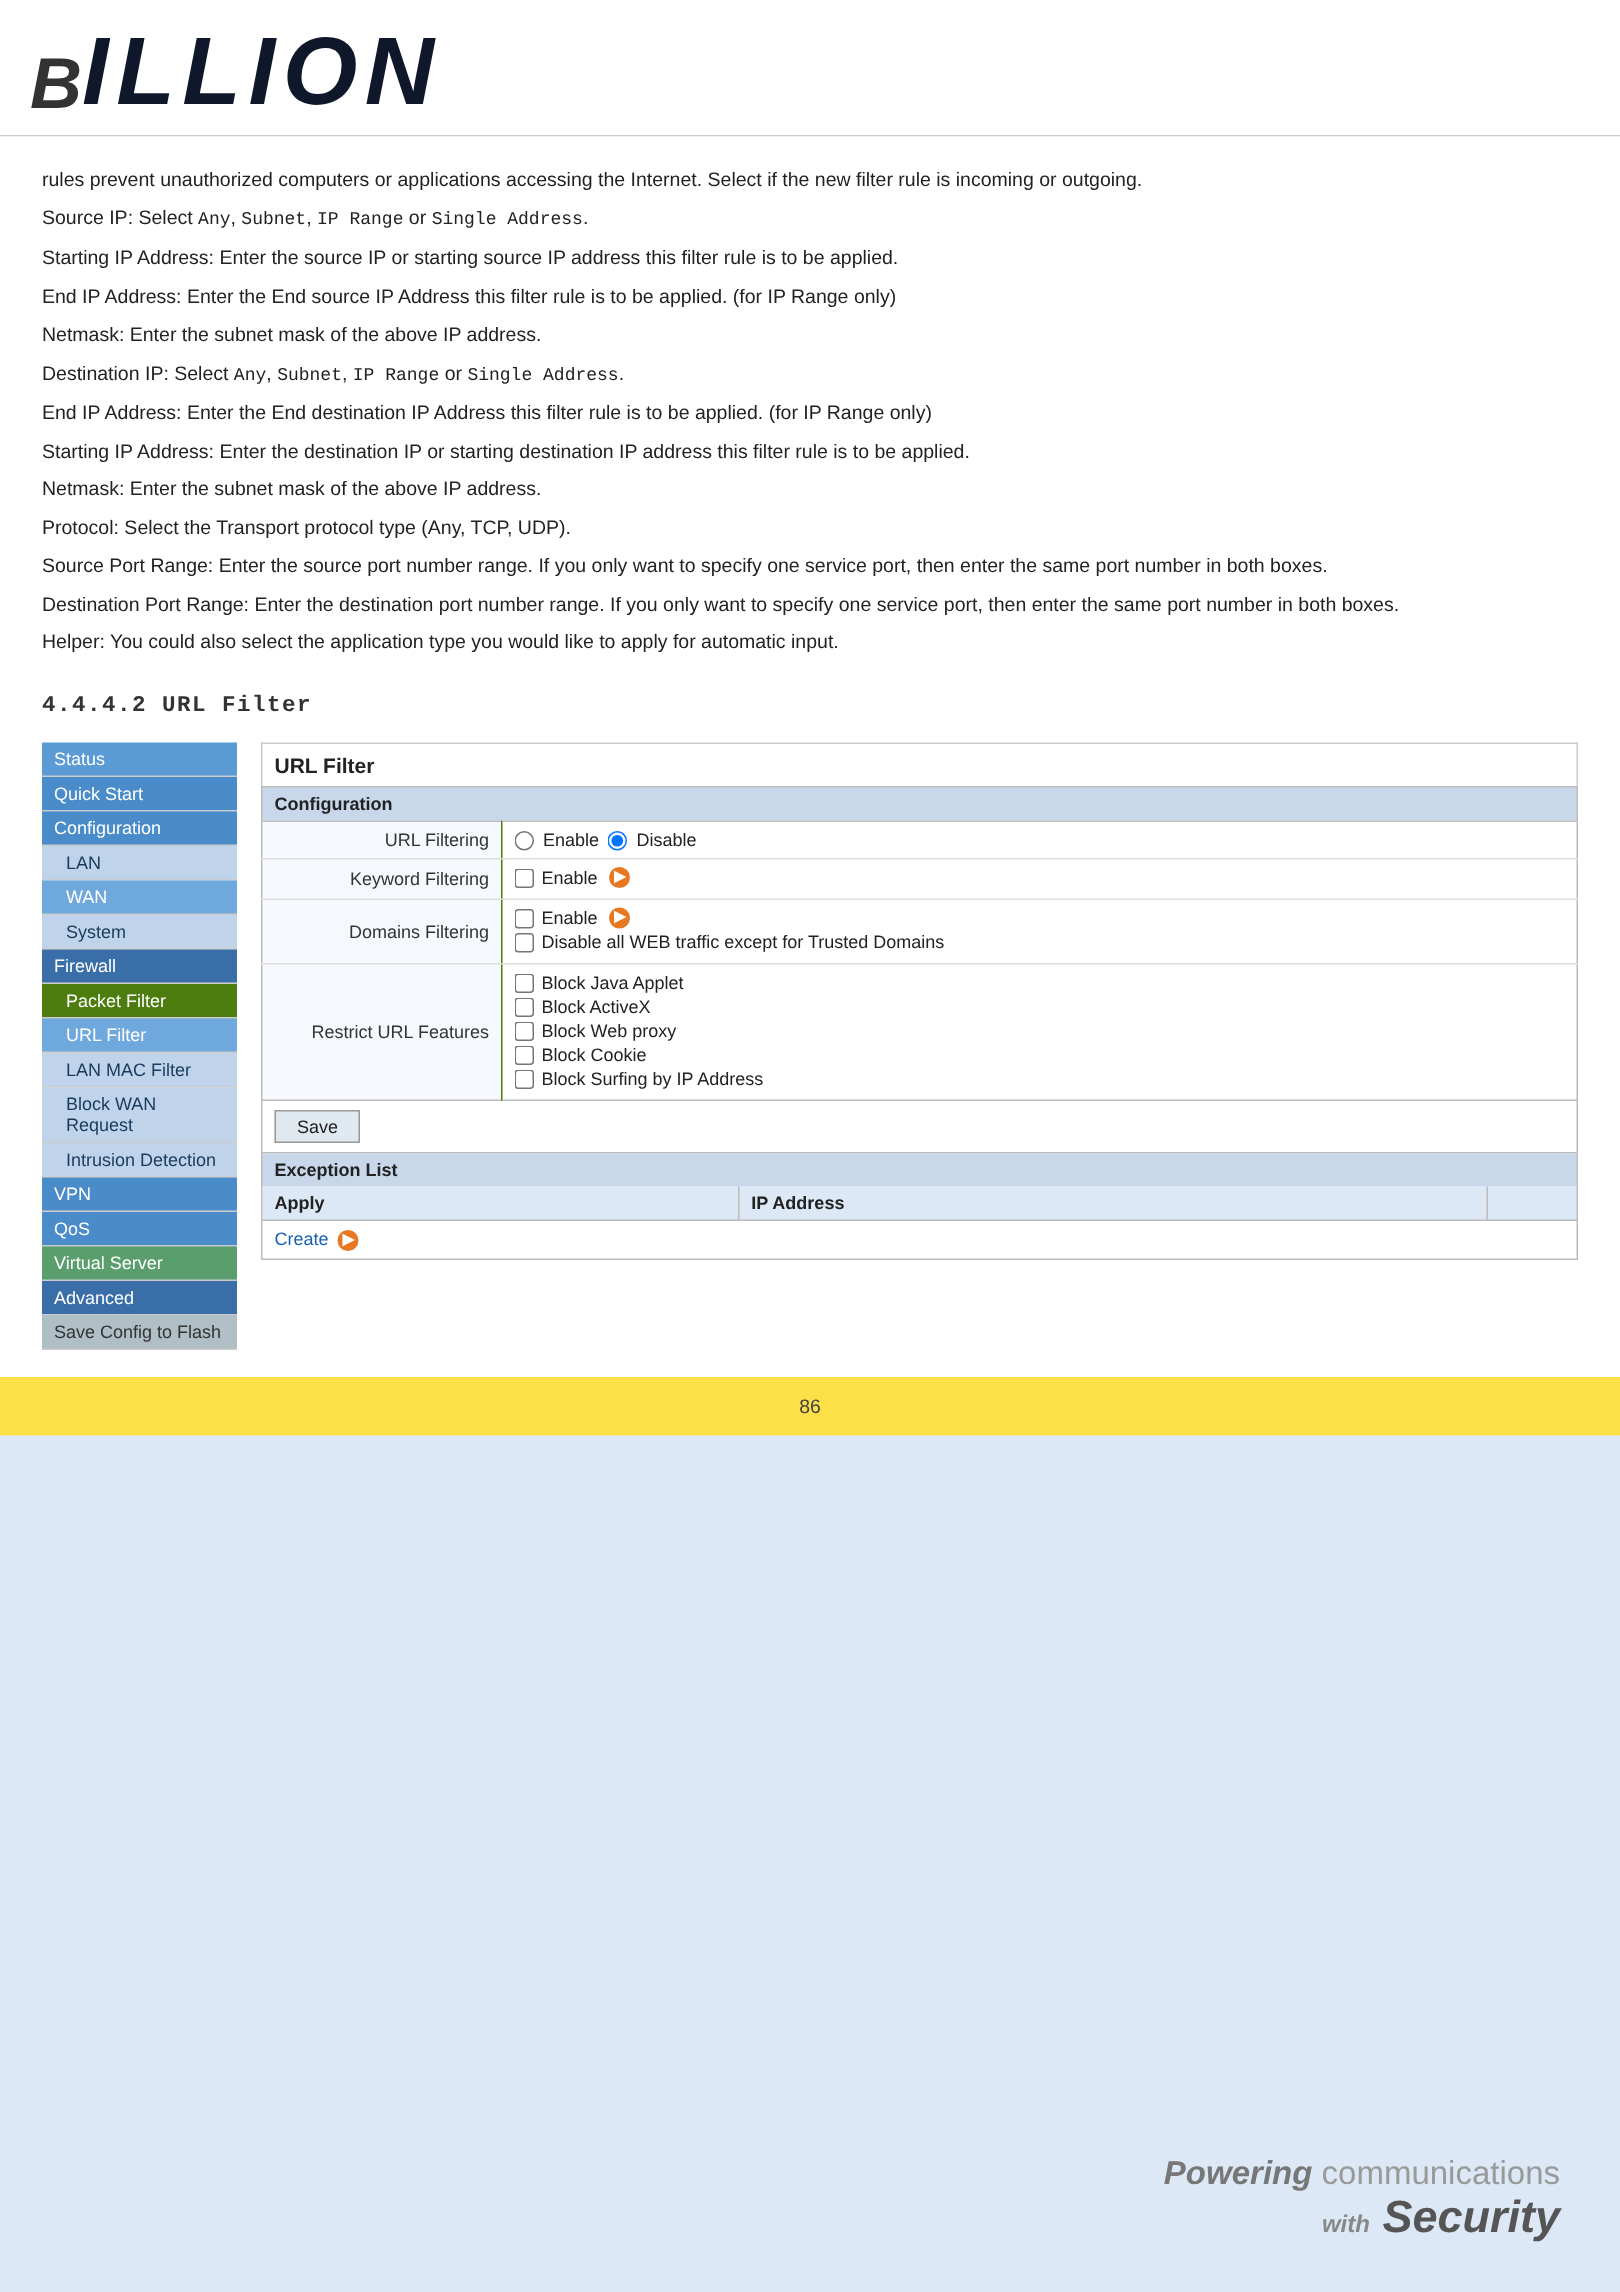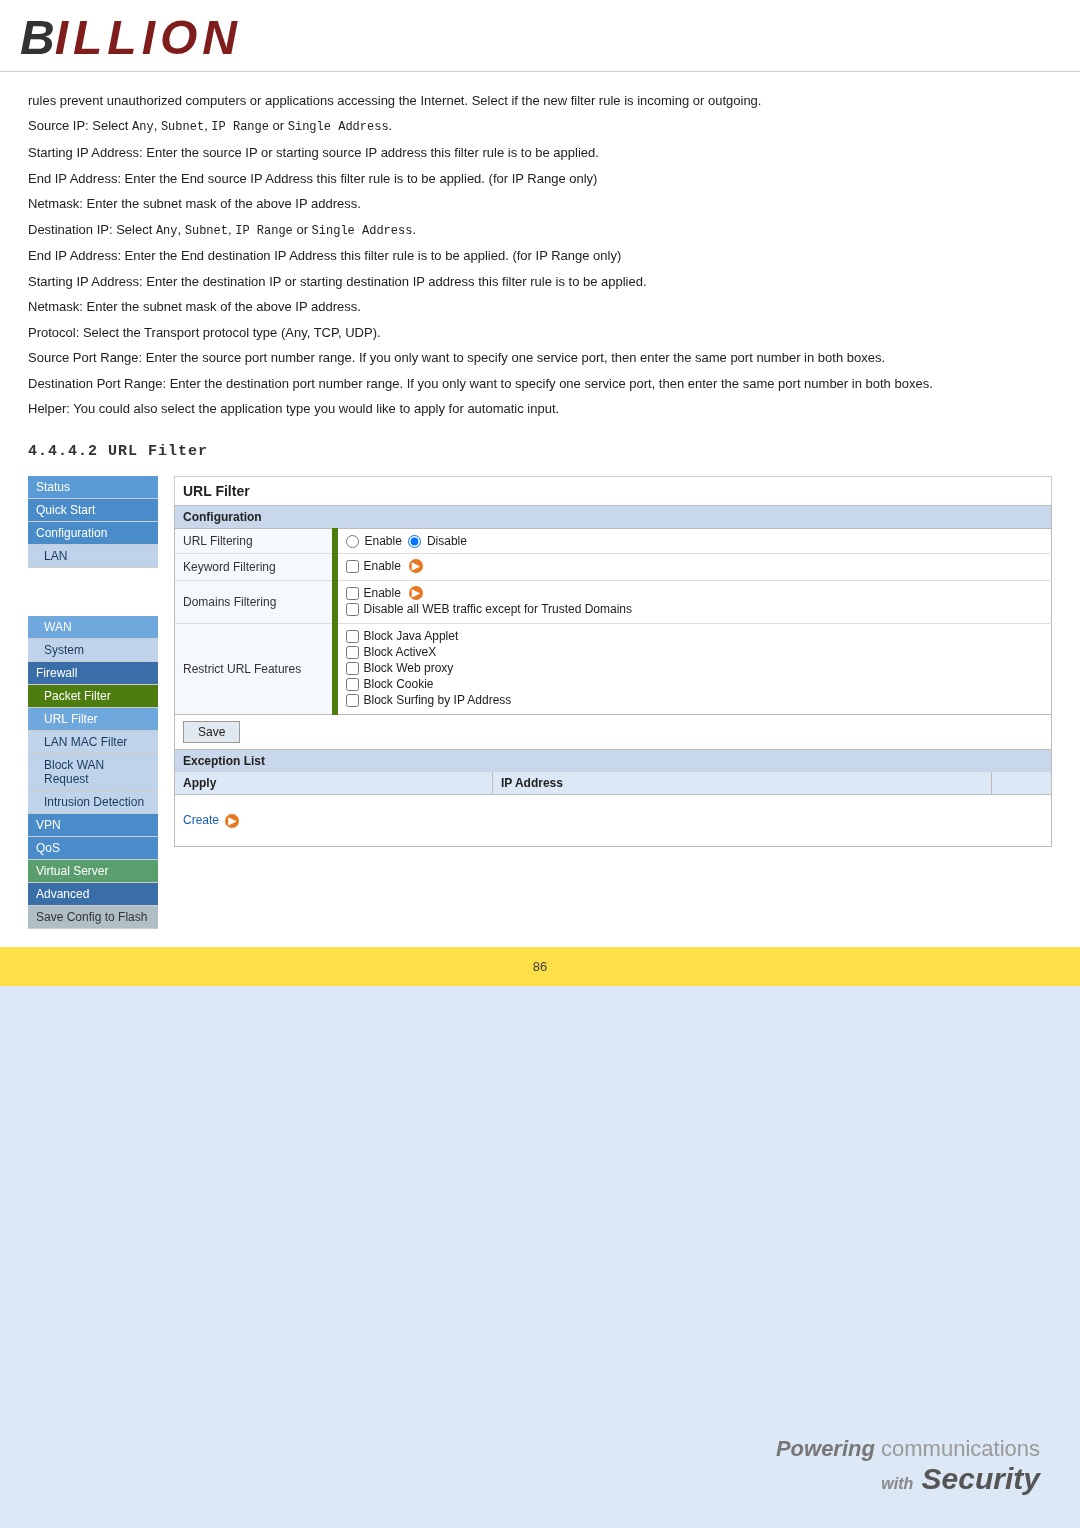--- a/index.html
+++ b/index.html
@@ -109,21 +109,22 @@
     .filter-table td {
       padding: 5px 8px;
       font-size: 12px;
       vertical-align: middle;
       border-bottom: 1px solid #ddd;
     }
     .filter-table td:first-child {
       width: 160px;
       color: #333;
       background: #f5f8fc;
-      border-right: 6px solid #4d7c0f;
+      border-right: 1px solid #4d7c0f;
+      text-align: right;
     }
     .filter-table tr:last-child td { border-bottom: none; }
 
     
     .radio-group { display: flex; align-items: center; gap: 6px; }
     .checkbox-row { display: flex; align-items: center; gap: 5px; font-size: 12px; margin-bottom: 2px; }
 
     
     .apply-area {
       padding: 6px 8px;
@@ -160,21 +161,21 @@
     .exception-table th {
       background: #dce8f5;
       font-size: 12px;
       font-weight: bold;
       padding: 4px 8px;
       border-bottom: 1px solid #bbb;
       border-right: 1px solid #bbb;
       text-align: left;
     }
     .create-row {
-      padding: 18px 8px;
+      padding: 5px 8px;
       font-size: 12px;
       border: 1px solid #bbb;
       border-top: none;
       background: white;
     }
     .create-link {
       color: #1a5fb4;
       text-decoration: none;
       cursor: pointer;
     }
@@ -231,21 +232,21 @@
       padding: 12px 0;
       background: #fde047;
     }
 
     .logo-container {
       display: flex;
       align-items: flex-end;
       padding-bottom: 6px;
     }
     .logo-b { font-size: 48px; font-weight: 900; font-style: italic; color: #333; font-family: Arial Black, sans-serif; }
-    .logo-rest { font-size: 48px; font-weight: 900; font-style: italic; color: #7f1d1d; font-family: Arial Black, sans-serif; letter-spacing: 5px; }
+    .logo-rest { font-size: 64px; font-weight: 900; font-style: italic; color: #0f172a; font-family: Arial Black, sans-serif; letter-spacing: 5px; }
 
   </style>
 </head>
 <body>
 
 <div class="logo-area">
   <div class="logo-container">
     <span class="logo-b">B</span>
     <span class="logo-rest">ILLION</span>
   </div>
@@ -275,21 +276,21 @@
     <span>4.4.4.2  URL Filter</span>
   </h2>
 
   <div class="layout-row">
 
     <div class="sidebar">
       <a class="sidebar-item active">Status</a>
       <a class="sidebar-item highlight">Quick Start</a>
       <a class="sidebar-item highlight">Configuration</a>
       <a class="sidebar-item sub" style="padding-left:16px;">LAN</a>
-      <a class="sidebar-item sub" style="padding-left:16px; background:#6fa8dc; color:white;margin-top:48px;">WAN</a>
+      <a class="sidebar-item sub" style="padding-left:16px; background:#6fa8dc; color:white;">WAN</a>
       <a class="sidebar-item sub" style="padding-left:16px;">System</a>
       <a class="sidebar-item dark">Firewall</a>
       <a class="sidebar-item sub" style="padding-left:16px; background:#4d7c0f; color:white;">Packet Filter</a>
       <a class="sidebar-item sub" style="padding-left:16px; background:#6fa8dc; color:white;">URL Filter</a>
       <a class="sidebar-item sub" style="padding-left:16px;">LAN MAC Filter</a>
       <a class="sidebar-item sub" style="padding-left:16px;">Block WAN Request</a>
       <a class="sidebar-item sub" style="padding-left:16px;">Intrusion Detection</a>
       <a class="sidebar-item highlight">VPN</a>
       <a class="sidebar-item highlight">QoS</a>
       <a class="sidebar-item green">Virtual Server</a>

